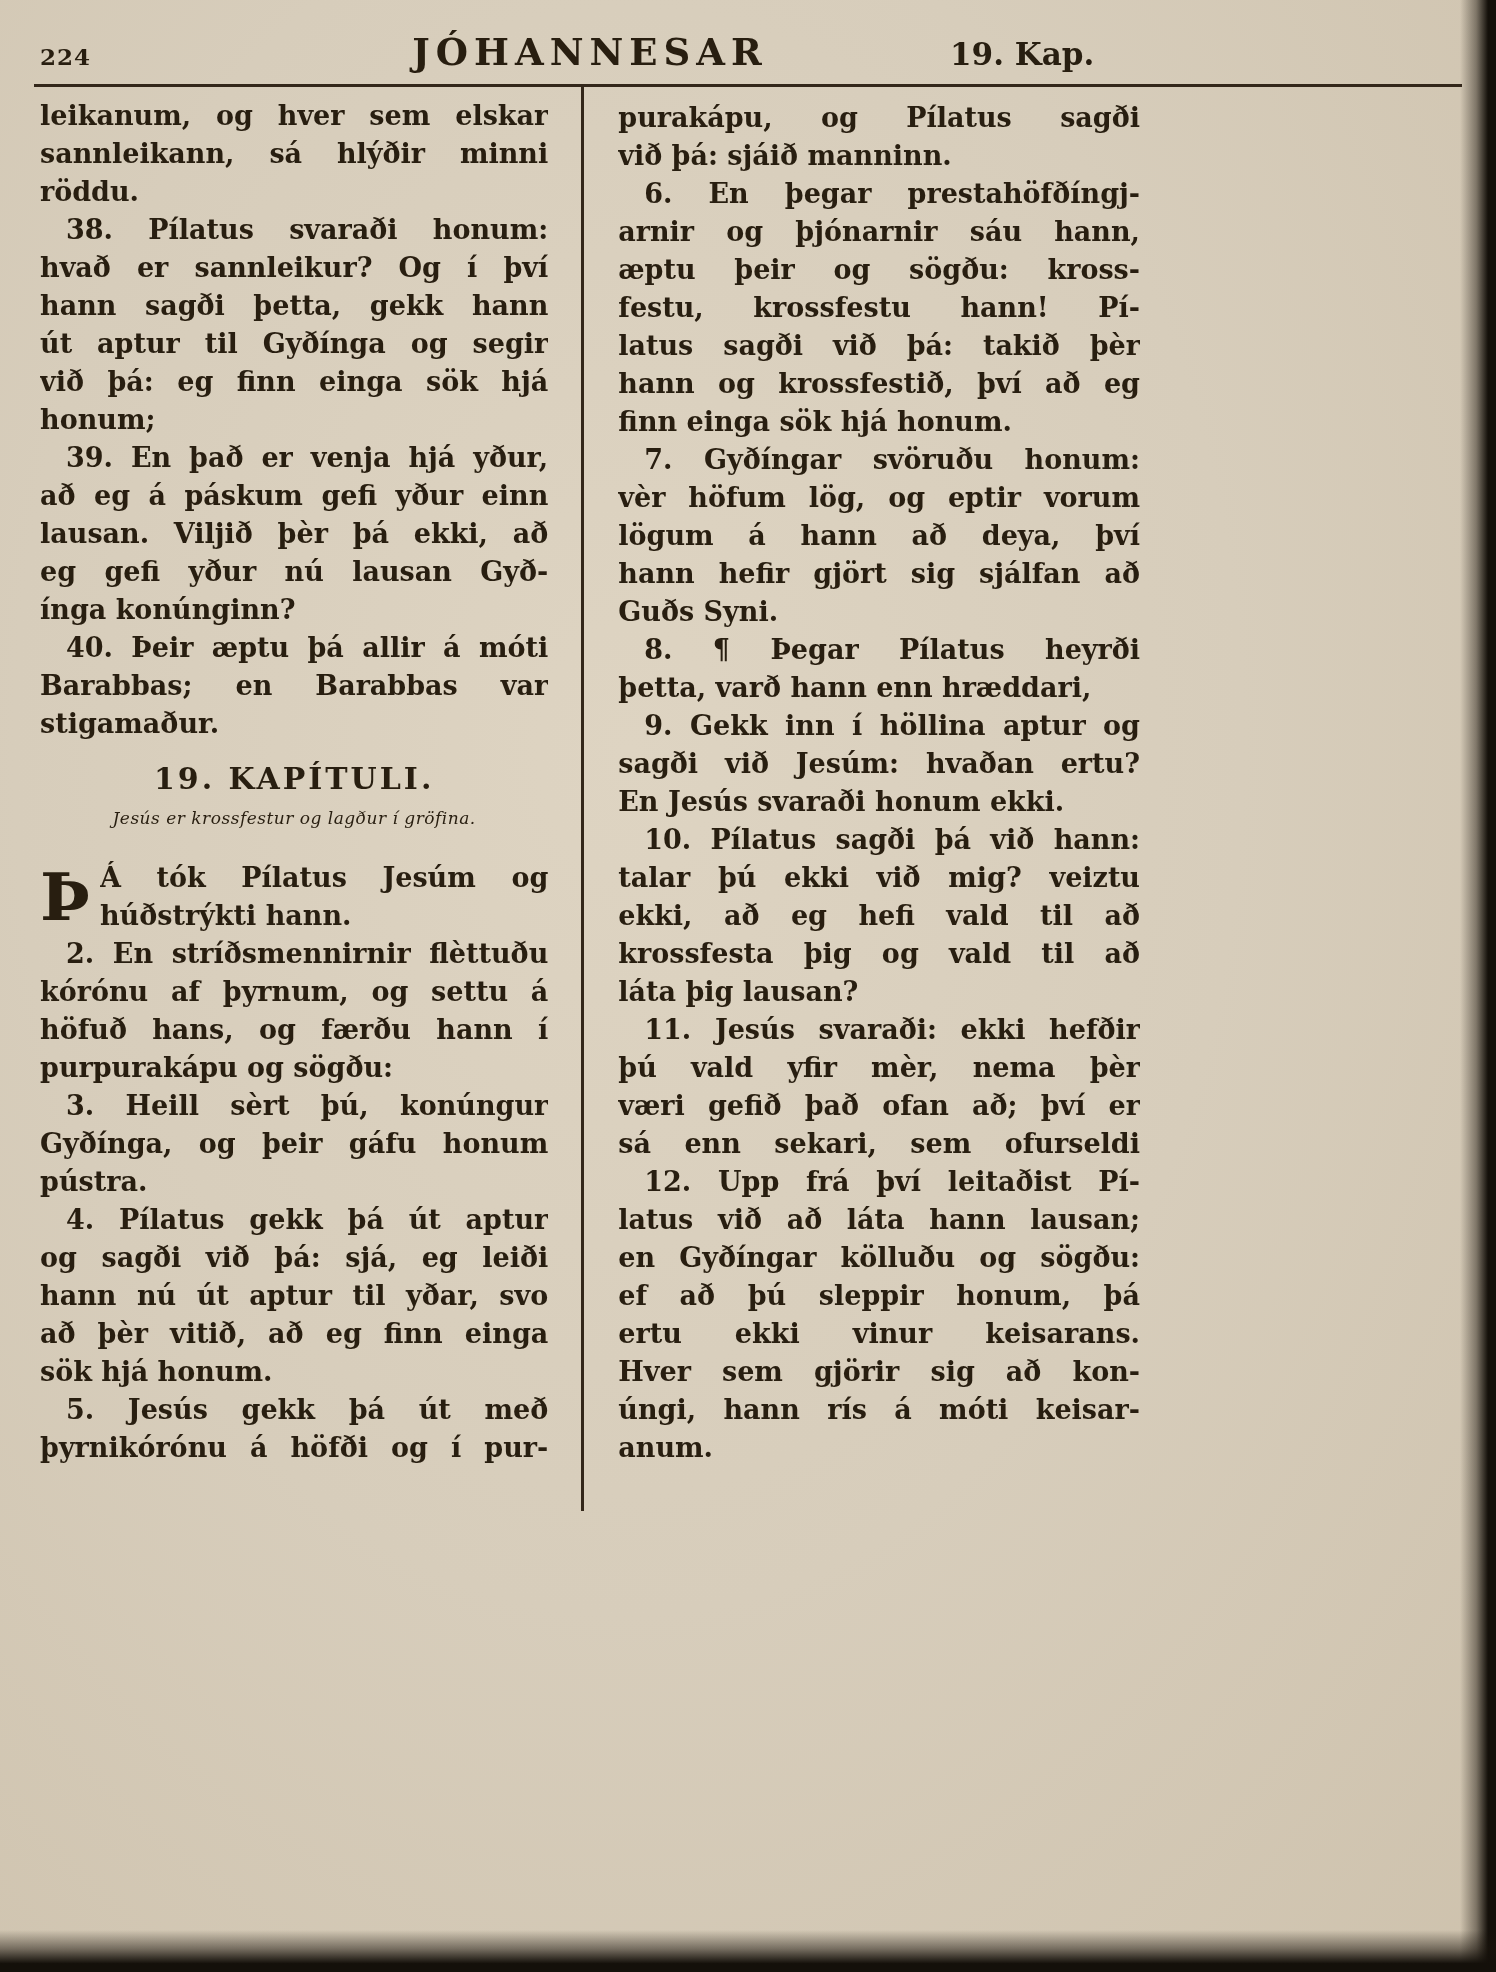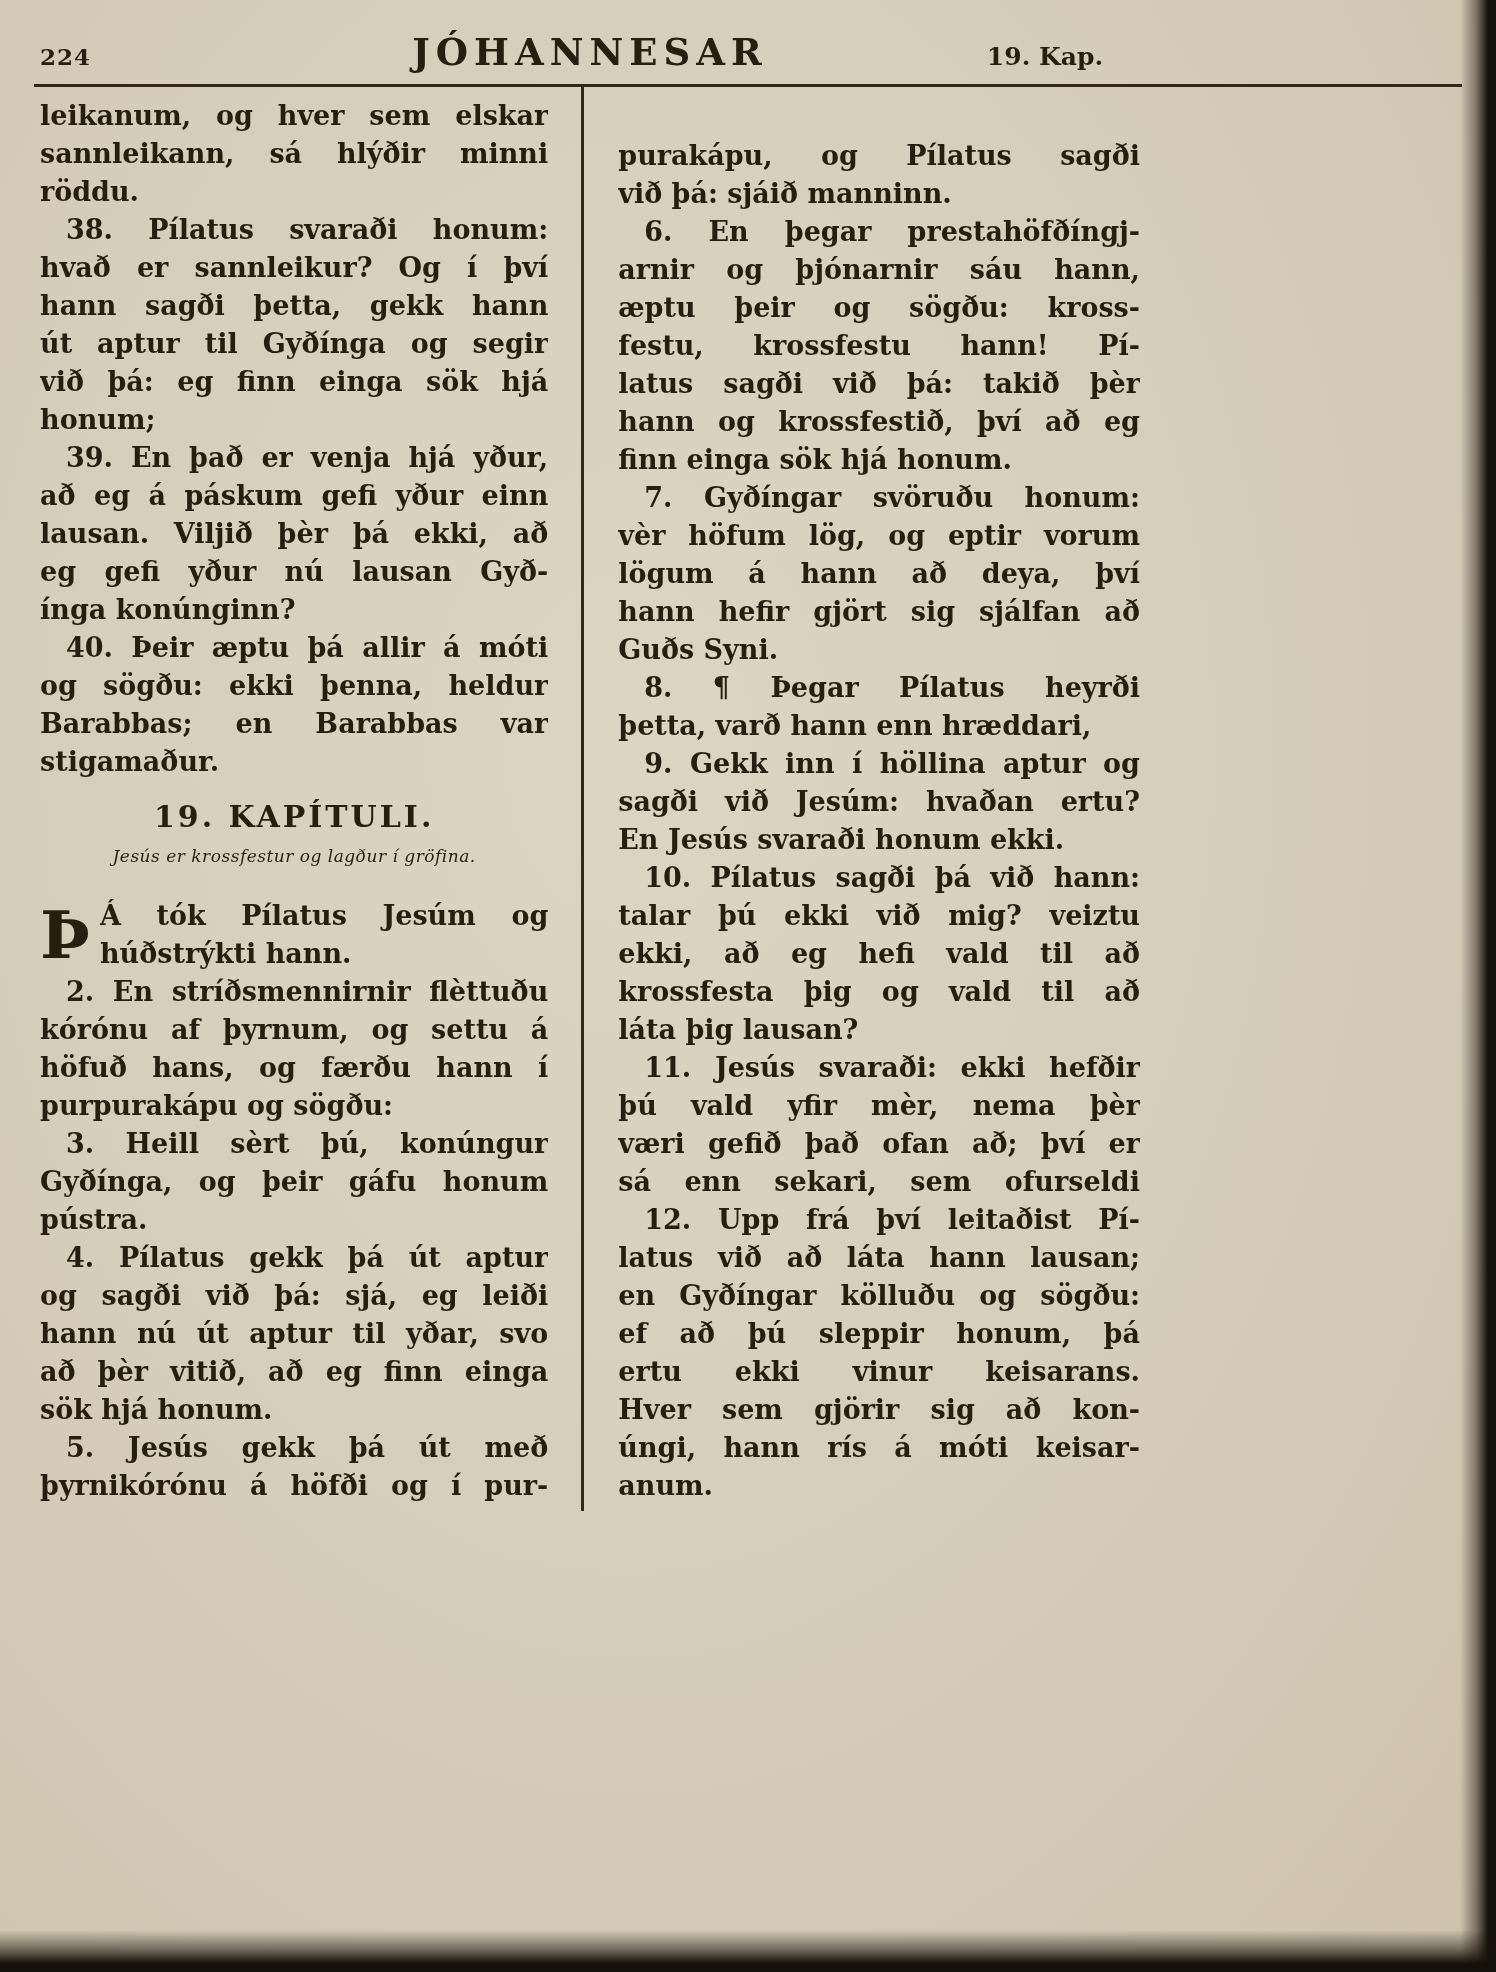--- a/index.html
+++ b/index.html
@@ -26,21 +26,21 @@
     background: linear-gradient(to bottom, rgba(25,19,12,0) 0%, rgba(25,19,12,0.5) 45%, #14100a 80%);
   }
 
   
   .header {
     position: absolute; top: 30px; left: 40px; width: 1100px;
     display: flex; align-items: baseline;
   }
   .pagenum  { width: 190px; font-size: 23px; font-weight: bold; letter-spacing: 1px; }
   .booktitle{ flex: 1; text-align: center; font-size: 37px; font-weight: bold; letter-spacing: 6px; }
-  .chapref  { width: 190px; text-align: center; font-size: 25px; font-weight: bold; }
+  .chapref  { width: 190px; text-align: left; font-size: 31px; font-weight: bold; }
 
   .hrule {
     position: absolute; top: 84px; left: 34px; width: 1428px; height: 3px;
     background: #33271a;
   }
   .vrule {
     position: absolute; top: 87px; left: 581px; width: 3px; height: 1424px;
     background: #33271a;
   }
 
@@ -122,21 +122,20 @@
         </div>
         <div class="para">
           <div class="line indent">39. En það er venja hjá yður,</div>
           <div class="line">að eg á páskum gefi yður einn</div>
           <div class="line">lausan. Viljið þèr þá ekki, að</div>
           <div class="line">eg gefi yður nú lausan Gyð-</div>
           <div class="line end">ínga konúnginn?</div>
         </div>
         <div class="para">
           <div class="line indent">40. Þeir æptu þá allir á móti</div>
-          <div class="line">og sögðu: ekki þenna, heldur</div>
           <div class="line">Barabbas; en Barabbas var</div>
           <div class="line end">stigamaður.</div>
         </div>
         <div class="chapter-heading">19. KAPÍTULI.</div>
         <div class="chapter-summary">Jesús er krossfestur og lagður í gröfina.</div>
         <div class="para">
           <span class="dropcap">Þ</span>
           <div class="line">Á tók Pílatus Jesúm og</div>
           <div class="line end">húðstrýkti hann.</div>
         </div>

